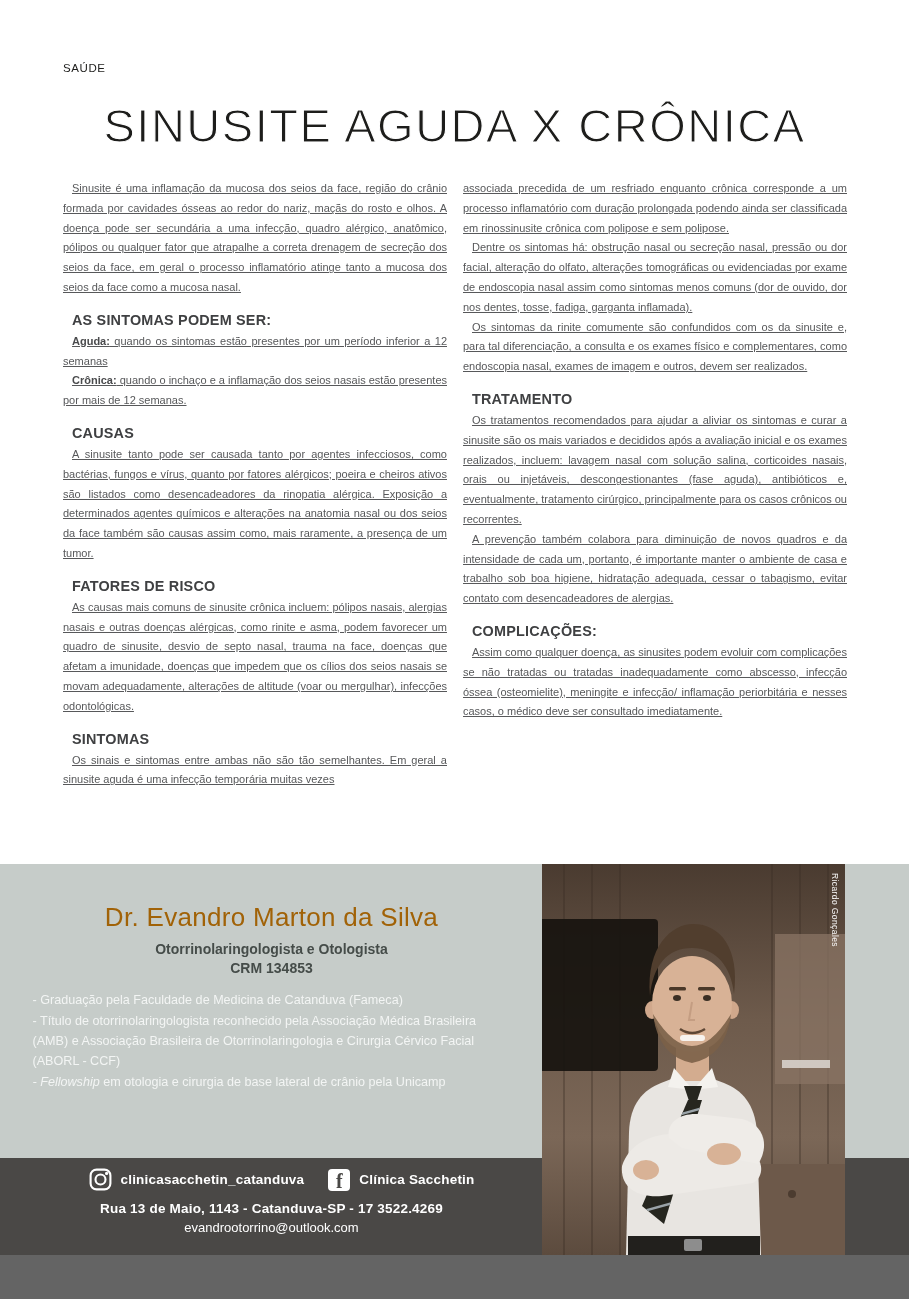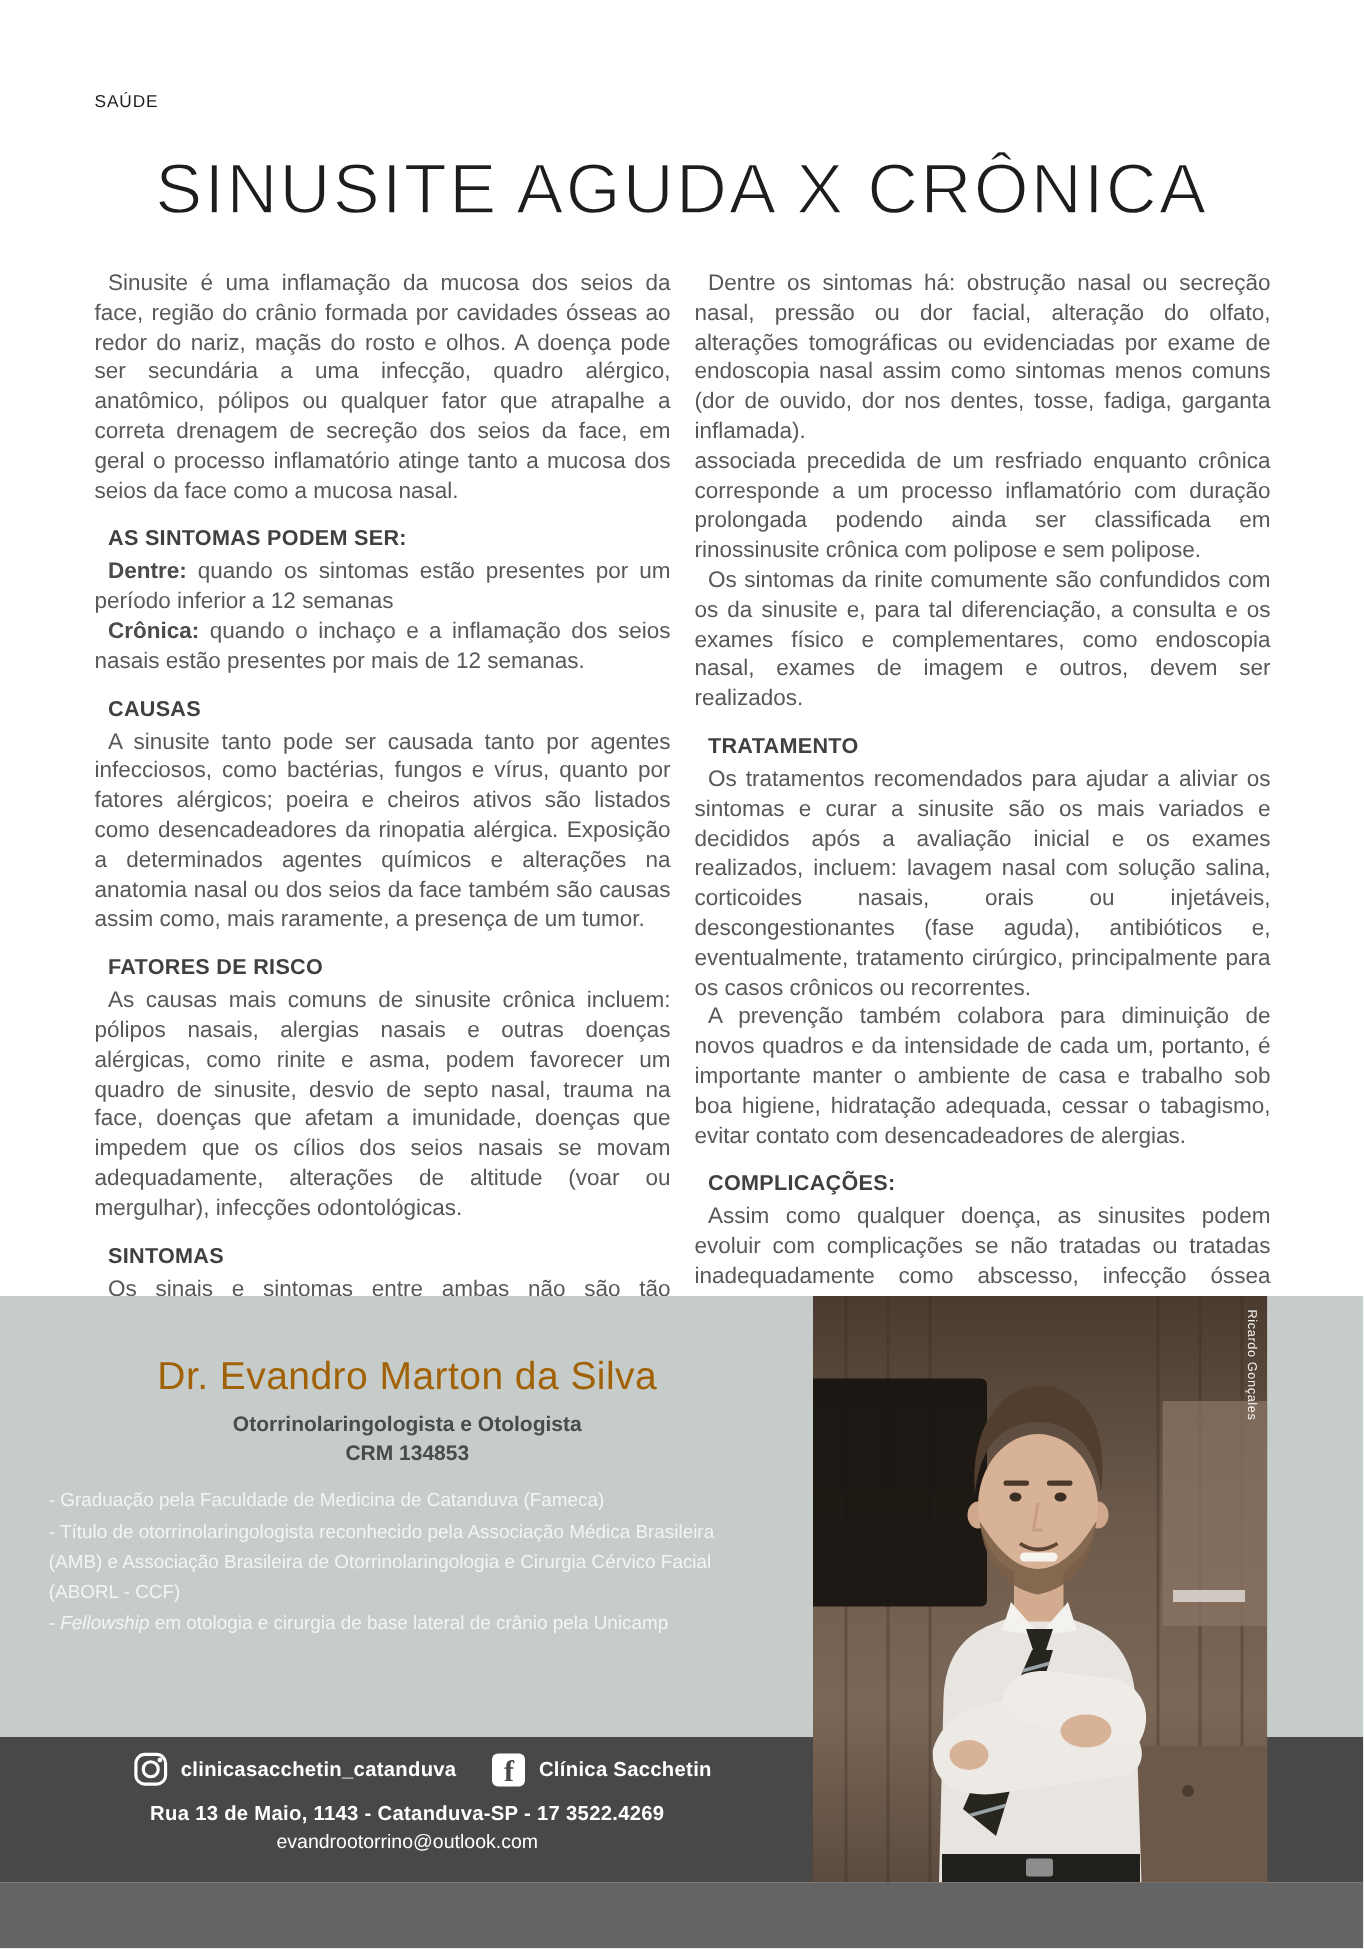--- a/index.html
+++ b/index.html
@@ -16,22 +16,23 @@
     position:absolute; left:0; right:0; top:98px; text-align:center;
     font-size:47px; font-weight:200; letter-spacing:1.5px; color:#1d1d1b;
     -webkit-text-stroke:1.1px #ffffff;
   }
   .columns {
     position:absolute; top:179px; left:63px; right:62px;
     display:flex; gap:16px;
   }
   .col { flex:1; min-width:0; }
   .body {
-    font-size:15px; line-height:19.8px; color:#57585a;
+    font-size:11px; line-height:19.8px; color:#57585a;
     text-align:justify;
+    text-decoration:underline;
   }
   .indent { text-indent:9px; }
   .h {
     font-size:14.4px; font-weight:bold; color:#3f4042;
     padding-left:9px; margin-top:14px; margin-bottom:4px; letter-spacing:.2px;
   }
   .lead { font-weight:bold; color:#4a4b4d; }
 
   
   .panel  { position:absolute; left:0; top:864px; width:909px; height:294px; background:#c6ccc9; }
@@ -76,36 +77,36 @@
 <div class="page">
 
   <div class="kicker">SAÚDE</div>
   <h1 class="title">SINUSITE AGUDA X CRÔNICA</h1>
 
   <div class="columns">
     <div class="col">
       <p class="body indent">Sinusite é uma inflamação da mucosa dos seios da face, região do crânio formada por cavidades ósseas ao redor do nariz, maçãs do rosto e olhos. A doença pode ser secundária a uma infecção, quadro alérgico, anatômico, pólipos ou qualquer fator que atrapalhe a correta drenagem de secreção dos seios da face, em geral o processo inflamatório atinge tanto a mucosa dos seios da face como a mucosa nasal.</p>
 
       <h2 class="h">AS SINTOMAS PODEM SER:</h2>
-      <p class="body indent"><span class="lead">Dentre:</span><span> quando os sintomas estão presentes por um período inferior a 12 semanas</span></p>
+      <p class="body indent"><span class="lead">Aguda:</span><span> quando os sintomas estão presentes por um período inferior a 12 semanas</span></p>
       <p class="body indent"><span class="lead">Crônica:</span><span> quando o inchaço e a inflamação dos seios nasais estão presentes por mais de 12 semanas.</span></p>
 
       <h2 class="h">CAUSAS</h2>
       <p class="body indent">A sinusite tanto pode ser causada tanto por agentes infecciosos, como bactérias, fungos e vírus, quanto por fatores alérgicos; poeira e cheiros ativos são listados como desencadeadores da rinopatia alérgica. Exposição a determinados agentes químicos e alterações na anatomia nasal ou dos seios da face também são causas assim como, mais raramente, a presença de um tumor.</p>
 
       <h2 class="h">FATORES DE RISCO</h2>
       <p class="body indent">As causas mais comuns de sinusite crônica incluem: pólipos nasais, alergias nasais e outras doenças alérgicas, como rinite e asma, podem favorecer um quadro de sinusite, desvio de septo nasal, trauma na face, doenças que afetam a imunidade, doenças que impedem que os cílios dos seios nasais se movam adequadamente, alterações de altitude (voar ou mergulhar), infecções odontológicas.</p>
 
       <h2 class="h">SINTOMAS</h2>
       <p class="body indent">Os sinais e sintomas entre ambas não são tão semelhantes. Em geral a sinusite aguda é uma infecção temporária muitas vezes</p>
     </div>
 
     <div class="col">
+      <p class="body">associada precedida de um resfriado enquanto crônica corresponde a um processo inflamatório com duração prolongada podendo ainda ser classificada em rinossinusite crônica com polipose e sem polipose.</p>
       <p class="body indent">Dentre os sintomas há: obstrução nasal ou secreção nasal, pressão ou dor facial, alteração do olfato, alterações tomográficas ou evidenciadas por exame de endoscopia nasal assim como sintomas menos comuns (dor de ouvido, dor nos dentes, tosse, fadiga, garganta inflamada).</p>
-      <p class="body">associada precedida de um resfriado enquanto crônica corresponde a um processo inflamatório com duração prolongada podendo ainda ser classificada em rinossinusite crônica com polipose e sem polipose.</p>
       <p class="body indent">Os sintomas da rinite comumente são confundidos com os da sinusite e, para tal diferenciação, a consulta e os exames físico e complementares, como endoscopia nasal, exames de imagem e outros, devem ser realizados.</p>
 
       <h2 class="h">TRATAMENTO</h2>
       <p class="body indent">Os tratamentos recomendados para ajudar a aliviar os sintomas e curar a sinusite são os mais variados e decididos após a avaliação inicial e os exames realizados, incluem: lavagem nasal com solução salina, corticoides nasais, orais ou injetáveis, descongestionantes (fase aguda), antibióticos e, eventualmente, tratamento cirúrgico, principalmente para os casos crônicos ou recorrentes.</p>
       <p class="body indent">A prevenção também colabora para diminuição de novos quadros e da intensidade de cada um, portanto, é importante manter o ambiente de casa e trabalho sob boa higiene, hidratação adequada, cessar o tabagismo, evitar contato com desencadeadores de alergias.</p>
 
       <h2 class="h">COMPLICAÇÕES:</h2>
       <p class="body indent">Assim como qualquer doença, as sinusites podem evoluir com complicações se não tratadas ou tratadas inadequadamente como abscesso, infecção óssea (osteomielite), meningite e infecção/ inflamação periorbitária e nesses casos, o médico deve ser consultado imediatamente.</p>
     </div>
   </div>

